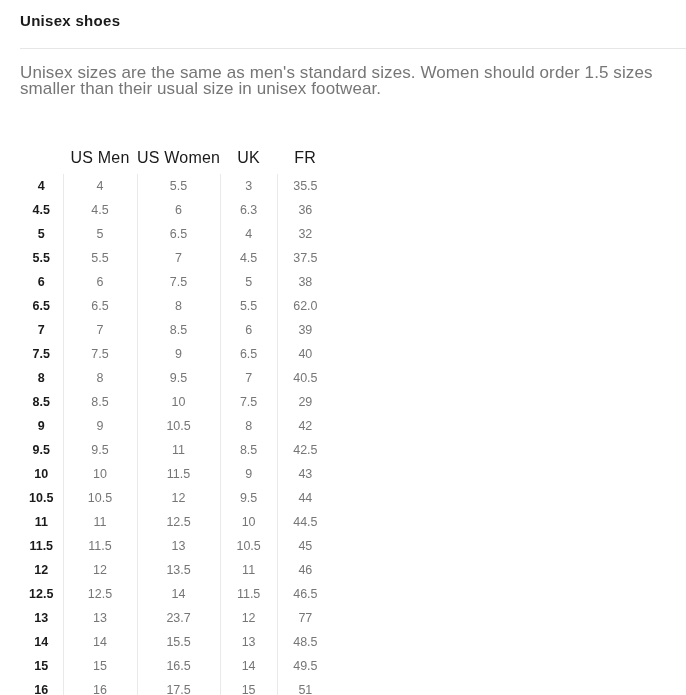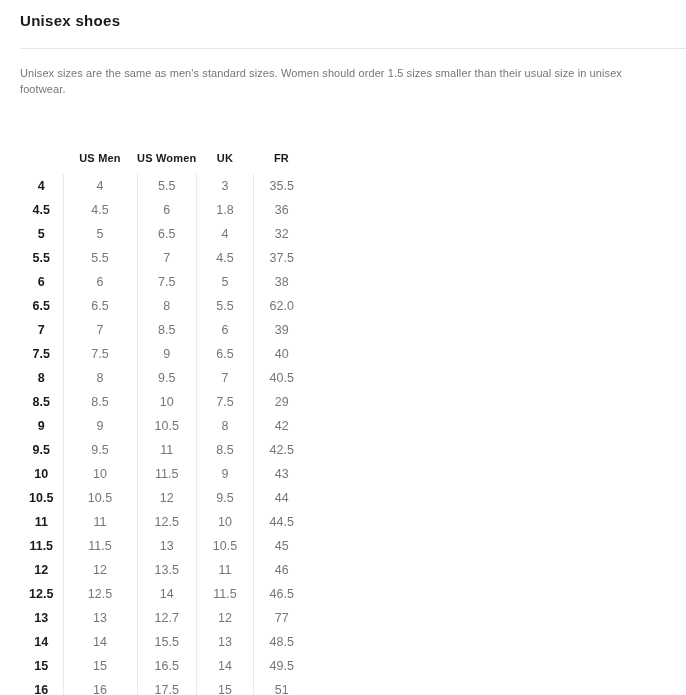--- a/index.html
+++ b/index.html
@@ -28,21 +28,21 @@
     letter-spacing: 0.3px;
     color: var(--heading-text, #1a1a1a);
   }
   .divider {
     height: 0;
     margin: 19px 0 0 20px;
     border-top: 1px solid var(--divider, #e6e6e6);
   }
   .description {
     margin: 16px 20px 0 20px;
-    font-size: 11px;
+    font-size: 17px;
     line-height: 16px;
     color: var(--secondary-text, #767677);
     letter-spacing: 0.1px;
   }
   table.size-table {
     margin: 44px 0 0 20px;
     border-collapse: collapse;
     table-layout: fixed;
     border-spacing: 0;
   }
@@ -52,22 +52,22 @@
   table.size-table col.c3 { width: 57px; }
   table.size-table col.c4 { width: 56px; }
   table.size-table th, table.size-table td {
     padding: 0;
     text-align: center;
     vertical-align: middle;
     white-space: nowrap;
   }
   table.size-table thead th {
     height: 33px;
-    font-size: 11px;
-    font-weight: bold;
+    font-size: 16px;
+    font-weight: normal;
     color: var(--heading-text, #1a1a1a);
     letter-spacing: 0.2px;
   }
   table.size-table tbody th,
   table.size-table tbody td {
     height: 24px;
     font-size: 12.5px;
   }
   table.size-table tbody th {
     font-weight: bold;
@@ -111,21 +111,21 @@
           <th>4</th>
           <td>4</td>
           <td>5.5</td>
           <td>3</td>
           <td>35.5</td>
         </tr>
         <tr>
           <th>4.5</th>
           <td>4.5</td>
           <td>6</td>
-          <td>1.8</td>
+          <td>6.3</td>
           <td>36</td>
         </tr>
         <tr>
           <th>5</th>
           <td>5</td>
           <td>6.5</td>
           <td>4</td>
           <td>32</td>
         </tr>
         <tr>
@@ -229,21 +229,21 @@
         <tr>
           <th>12.5</th>
           <td>12.5</td>
           <td>14</td>
           <td>11.5</td>
           <td>46.5</td>
         </tr>
         <tr>
           <th>13</th>
           <td>13</td>
-          <td>12.7</td>
+          <td>23.7</td>
           <td>12</td>
           <td>77</td>
         </tr>
         <tr>
           <th>14</th>
           <td>14</td>
           <td>15.5</td>
           <td>13</td>
           <td>48.5</td>
         </tr>

